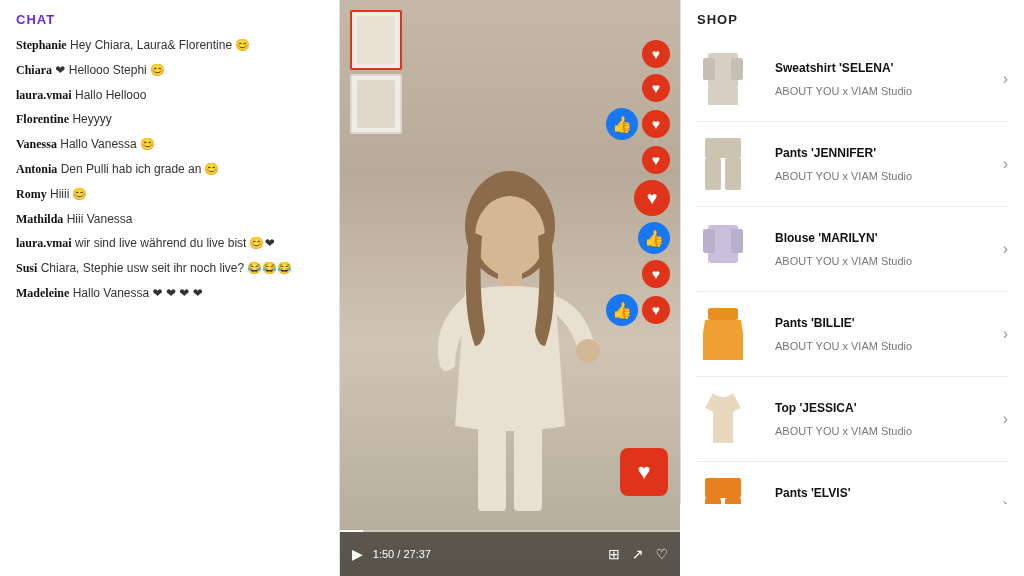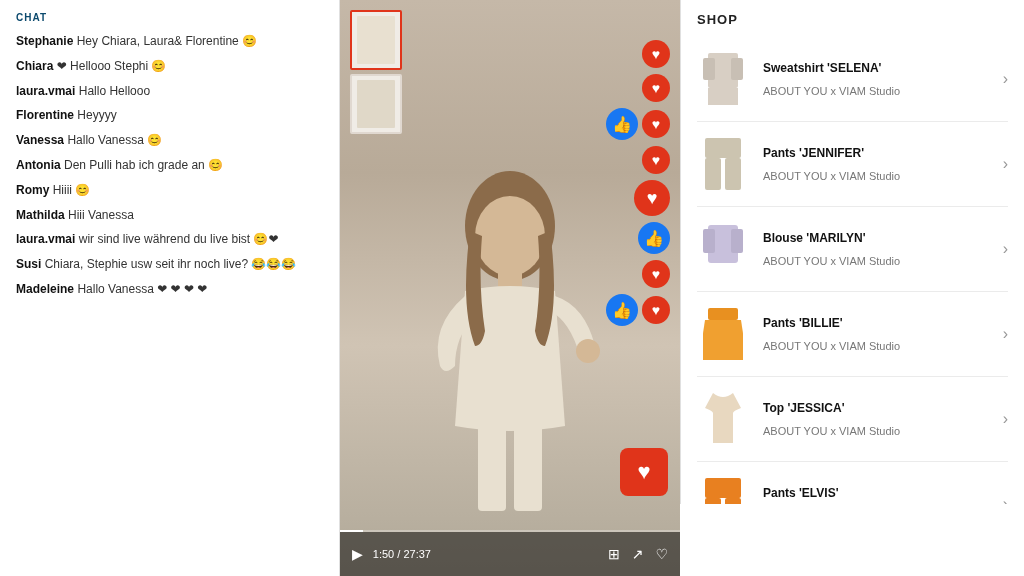--- a/index.html
+++ b/index.html
@@ -16,42 +16,43 @@
     .chat-panel {
       width: 340px;
       height: 576px;
       border-right: 1px solid #e0e0e0;
       display: flex;
       flex-direction: column;
       padding: 12px 16px;
       overflow: hidden;
     }
     .chat-title {
-      font-size: 10px;
+      font-size: 13px;
       font-weight: 700;
       letter-spacing: 1px;
-      color: #0c4a6e;
+      color: #6d28d9;
       margin-bottom: 10px;
       text-transform: uppercase;
     }
     .chat-messages {
       flex: 1;
       overflow: hidden;
       display: flex;
       flex-direction: column;
       gap: 8px;
     }
     .chat-message {
       font-size: 12px;
       color: #333;
       line-height: 1.4;
     }
     .chat-message .username {
       font-weight: 700;
       color: #111;
+      font-family: Liberation Serif, serif;
     }
     .chat-message .text {
       font-weight: 400;
     }
 
     
     .video-panel {
       width: 340px;
       height: 576px;
       position: relative;
@@ -221,21 +222,21 @@
       display: flex;
       flex-direction: column;
       gap: 0;
     }
     .shop-item {
       display: flex;
       align-items: center;
       padding: 10px 0;
       border-bottom: 1px solid #ebebeb;
       cursor: pointer;
-      gap: 14px;
+      gap: 26px;
     }
     .item-image {
       width: 52px;
       height: 64px;
       flex-shrink: 0;
       border-radius: 2px;
       display: flex;
       align-items: center;
       justify-content: center;
     }

